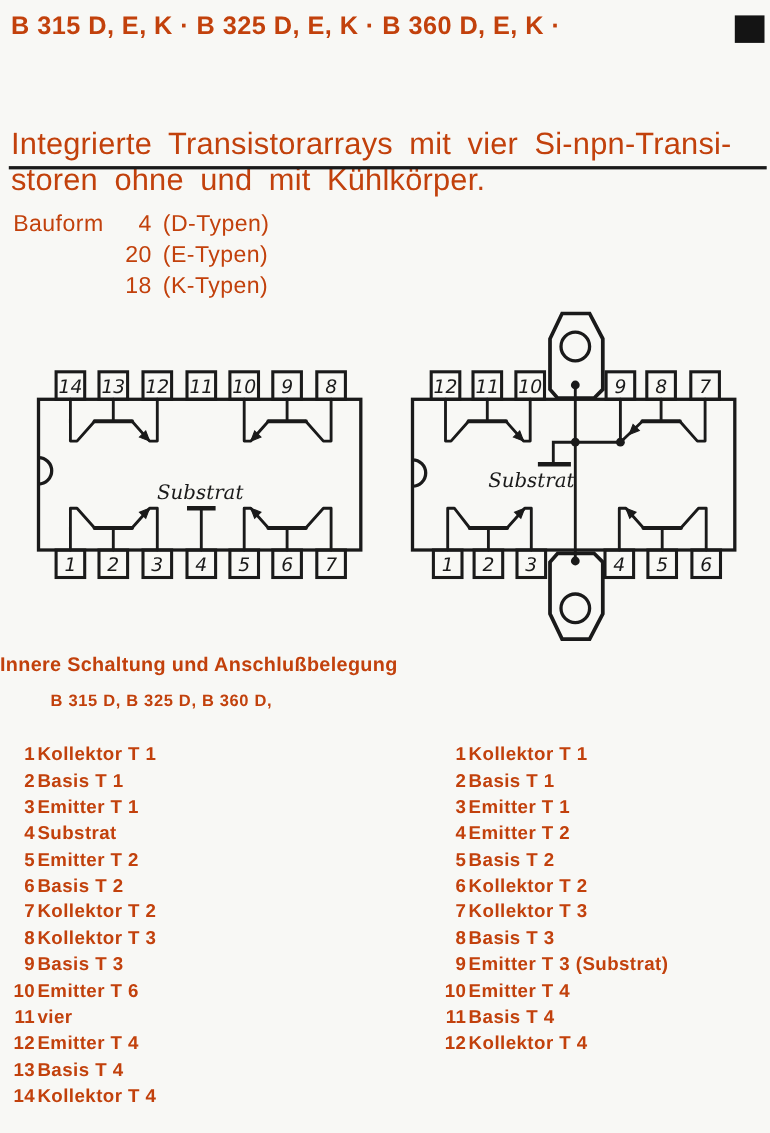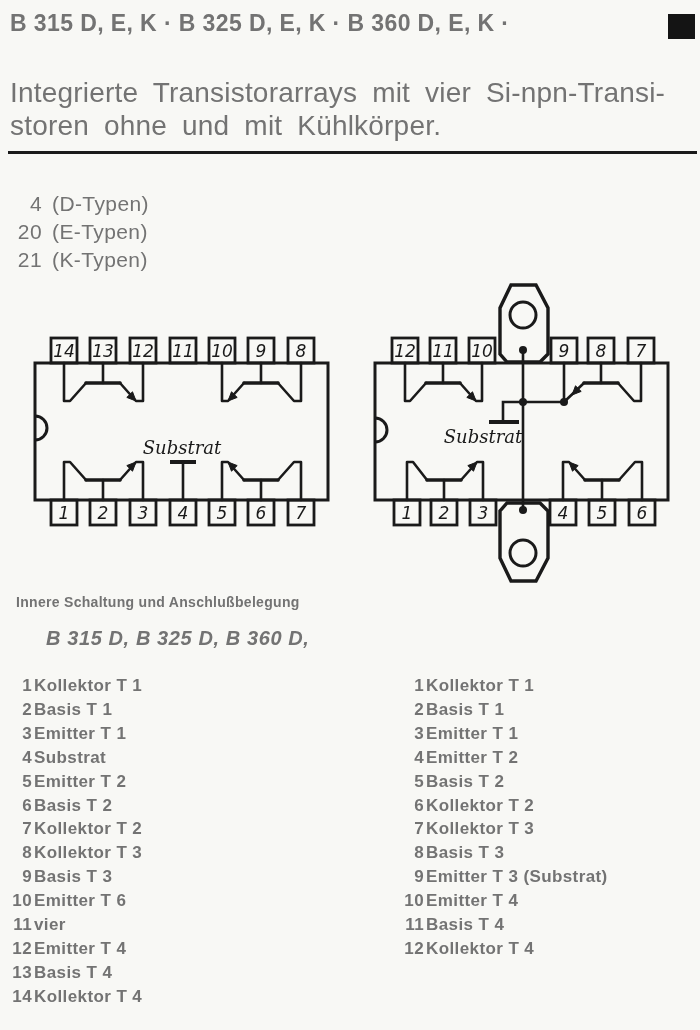--- a/index.html
+++ b/index.html
@@ -1,35 +1,36 @@
 <!DOCTYPE html>
 <html><head>
 <meta charset="utf-8">
 <style>
   html,body{margin:0;padding:0;background:#e8e8e6;}
   .page{
     position:relative;
     width:700px;height:1030px;
     background:#f8f8f5;
-    color:#737373;
+    color:#c2410c;
     font-family:"Liberation Sans", sans-serif;
     overflow:hidden;
   }
   .abs{position:absolute;}
   
   .title-line{
     left:10px;
     font-size:23px;font-weight:700;letter-spacing:0.4px;
     white-space:nowrap;
   }
   .corner-mark{left:668px;top:14px;width:27px;height:25px;background:#141414;}
   .subtitle-line{
     left:10px;
     font-size:28px;font-weight:400;letter-spacing:0.2px;word-spacing:7px;
     white-space:nowrap;
+    margin-top:38px;
   }
   .divider{left:8px;top:151px;width:689px;height:3px;background:#1a1a1a;}
   
   .bauform{left:12px;top:190px;display:flex;font-size:21px;font-weight:500;letter-spacing:0.4px;}
   .bf-label{width:96px;line-height:28px;}
   .bf-row{display:flex;line-height:28px;}
   .bf-num{width:30px;text-align:right;margin-right:10px;}
   
   svg .pin-box{fill:none;stroke:#1a1a1a;stroke-width:2.8;}
   svg .pin-num{
@@ -42,52 +43,53 @@
   svg .tr .bar{stroke-width:3.6;}
   svg .tr polygon{fill:#1a1a1a;stroke:#1a1a1a;stroke-width:1;}
   svg .wire{fill:none;stroke:#1a1a1a;stroke-width:2.6;stroke-linecap:round;}
   svg .wire-thick{fill:none;stroke:#1a1a1a;stroke-width:4;stroke-linecap:butt;}
   svg .dot{fill:#1a1a1a;stroke:none;}
   svg .sub-label{
     font-family:"DejaVu Serif", serif;font-style:italic;
     font-size:18px;fill:#1a1a1a;text-anchor:middle;
   }
   
-  .pinout-heading{left:16px;top:594px;font-size:14px;font-weight:700;letter-spacing:0.3px;}
-  .col-subtitle{font-size:20px;font-weight:600;line-height:18.5px;letter-spacing:0.6px;white-space:nowrap;font-style:italic;}
+  .pinout-heading{left:0;top:594px;font-size:18px;font-weight:700;letter-spacing:0.3px;}
+  .col-subtitle{font-size:15px;font-weight:600;line-height:18.5px;letter-spacing:0.6px;white-space:nowrap;}
   .pin-list{font-size:17px;font-weight:600;letter-spacing:0.4px;}
   .pin-row{display:flex;line-height:23.9px;white-space:nowrap;}
   .pin-num{flex:none;text-align:right;}
   .left-list .pin-num{width:22px;}
   .right-list .pin-num{width:28px;}
   .pin-label{margin-left:2px;}
 </style>
 </head>
 <body>
 
 <div class="page">
 
   <div class="abs title-line" style="top:10px">B 315 D, E, K · B 325 D, E, K · B 360 D, E, K ·</div>
   <div class="abs corner-mark"></div>
   <div class="abs subtitle-line" style="top:77px">Integrierte Transistorarrays mit vier Si-npn-Transi-</div>
   <div class="abs subtitle-line" style="top:110px">storen ohne und mit Kühlkörper.</div>
   <div class="abs divider"></div>
 
   <div class="abs bauform">
+    <div class="bf-label">Bauform</div>
     <div>
       <div class="bf-row">
         <span class="bf-num">4</span>
         <span>(D-Typen)</span>
       </div>
       <div class="bf-row">
         <span class="bf-num">20</span>
         <span>(E-Typen)</span>
       </div>
       <div class="bf-row">
-        <span class="bf-num">21</span>
+        <span class="bf-num">18</span>
         <span>(K-Typen)</span>
       </div>
     </div>
   </div>
 
   <svg class="abs" style="left:30px;top:332px" width="310" height="200" viewBox="0 0 310 200">
     <rect class="outline" x="5" y="31" width="293" height="137"></rect>
     <path class="outline" d="M5,84 A12,12 0 0 1 5,108"></path>
 
     <g>

